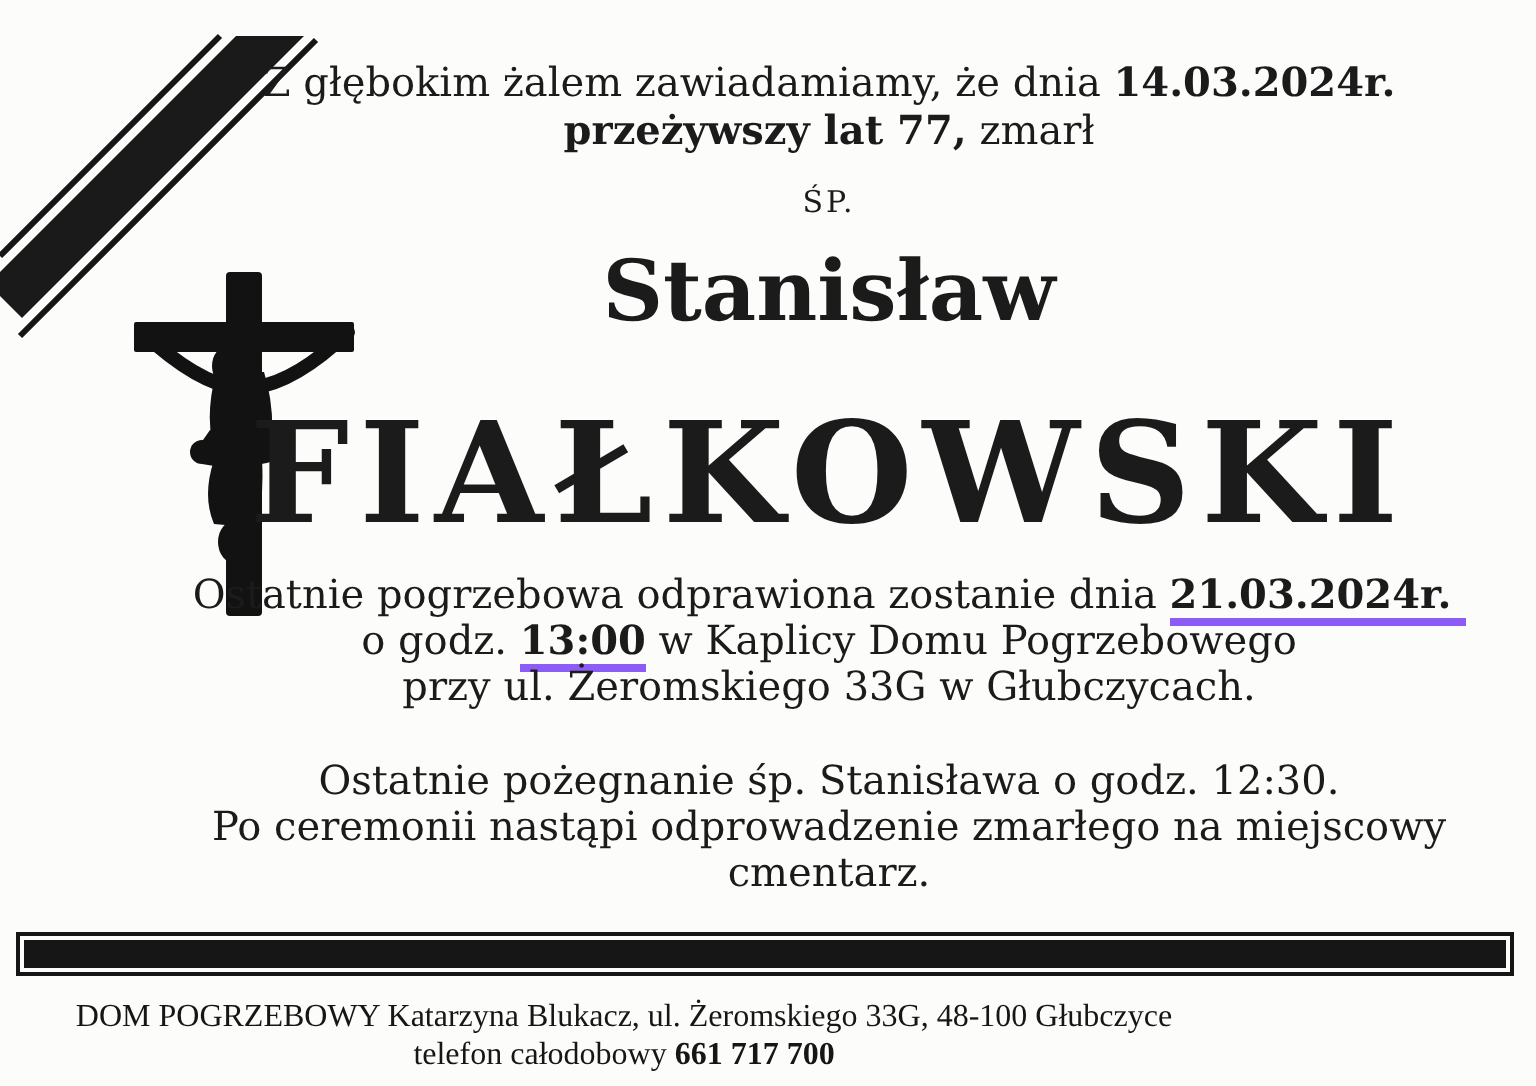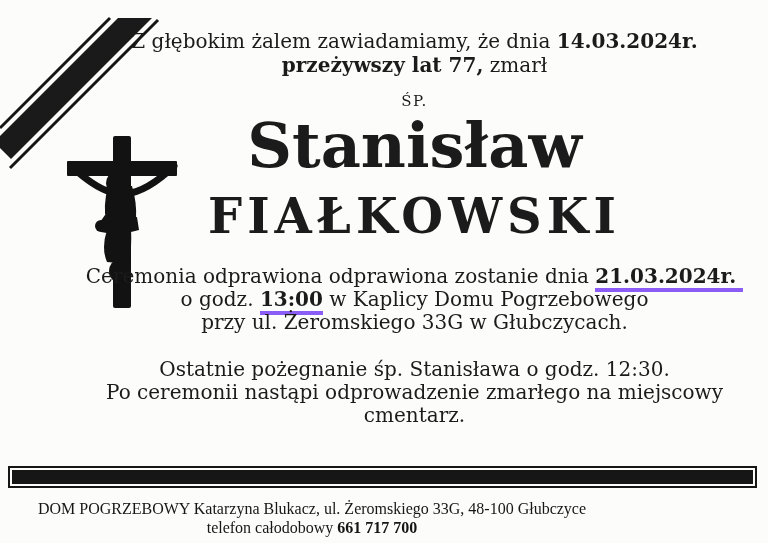--- a/index.html
+++ b/index.html
@@ -15,22 +15,22 @@
   .ribbon-svg{position:absolute;left:0;top:0;}
   .crucifix-svg{position:absolute;left:55px;top:130px;}
   .content{
     position:absolute;left:0;top:0;width:760px;
     padding:29px 0 0 69px;
     box-sizing:border-box;
     text-align:center;
   }
   .intro{font-size:20px;line-height:24px;}
   .honorific{margin-top:15px;font-size:15px;letter-spacing:1.5px;}
-  .first-name{margin-top:4px;font-size:62px;line-height:64px;font-weight:bold;}
-  .last-name{margin-top:4px;font-size:48px;line-height:68px;font-weight:bold;letter-spacing:5px;white-space:nowrap;}
+  .first-name{margin-top:4px;font-size:42px;line-height:64px;font-weight:bold;}
+  .last-name{margin-top:25px;font-size:70px;line-height:68px;font-weight:bold;letter-spacing:5px;white-space:nowrap;}
   .ceremony{margin-top:15px;font-size:20px;line-height:23px;}
   .farewell{margin-top:24px;font-size:20px;line-height:23px;}
   .mourning{margin-top:9px;font-size:20px;line-height:23px;}
   .b{font-weight:bold;}
   .u{border-bottom:4px solid #8b5cf6;}
   .u-pad{padding-right:7px;}
   .divider{
     position:absolute;left:8px;top:466px;width:741px;
     border:2px solid #161616;
     padding:2px;
@@ -75,21 +75,21 @@
     <div><span class="b">przeżywszy lat</span><span class="b"> 77,</span><span> zmarł</span></div>
   </div>
 
   <div class="honorific">ŚP.</div>
 
   <div class="first-name">Stanisław</div>
 
   <div class="last-name">FIAŁKOWSKI</div>
 
   <div class="ceremony">
-    <div><span>Ceremonia odprawiona odprawiona zostanie dnia </span><span class="b u u-pad">21.03.2024r.</span></div>
+    <div><span>Ostatnie pogrzebowa odprawiona zostanie dnia </span><span class="b u u-pad">21.03.2024r.</span></div>
     <div><span>o godz. </span><span class="b u">13:00</span><span> w Kaplicy Domu Pogrzebowego</span></div>
     <div>przy ul. Żeromskiego 33G w Głubczycach.</div>
   </div>
 
   <div class="farewell">
     <div>Ostatnie pożegnanie śp. Stanisława o godz. 12:30.</div>
     <div>Po ceremonii nastąpi odprowadzenie zmarłego na miejscowy cmentarz.</div>
   </div>
 
   <div class="mourning">

